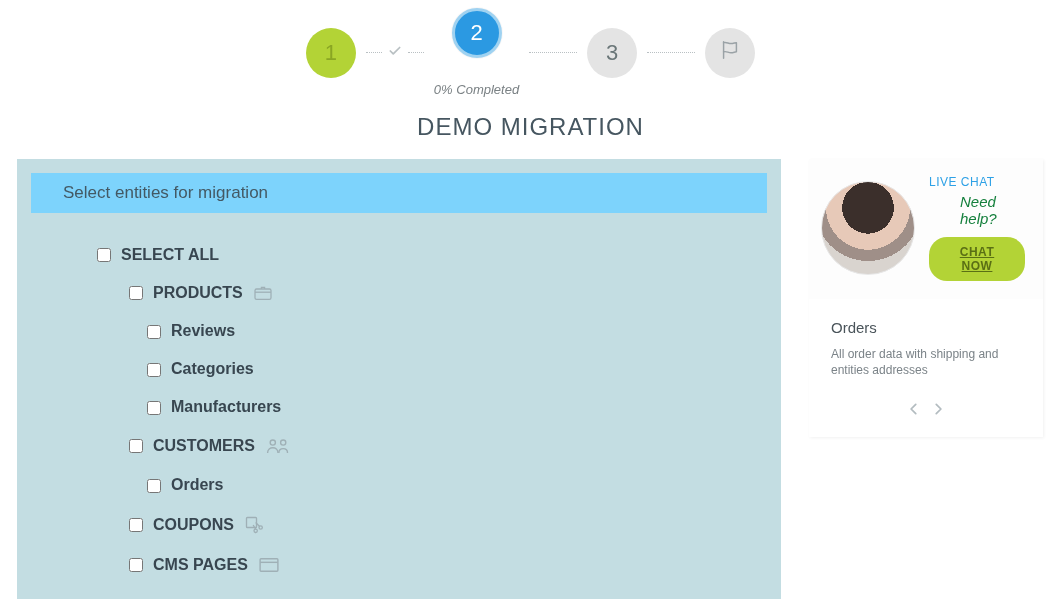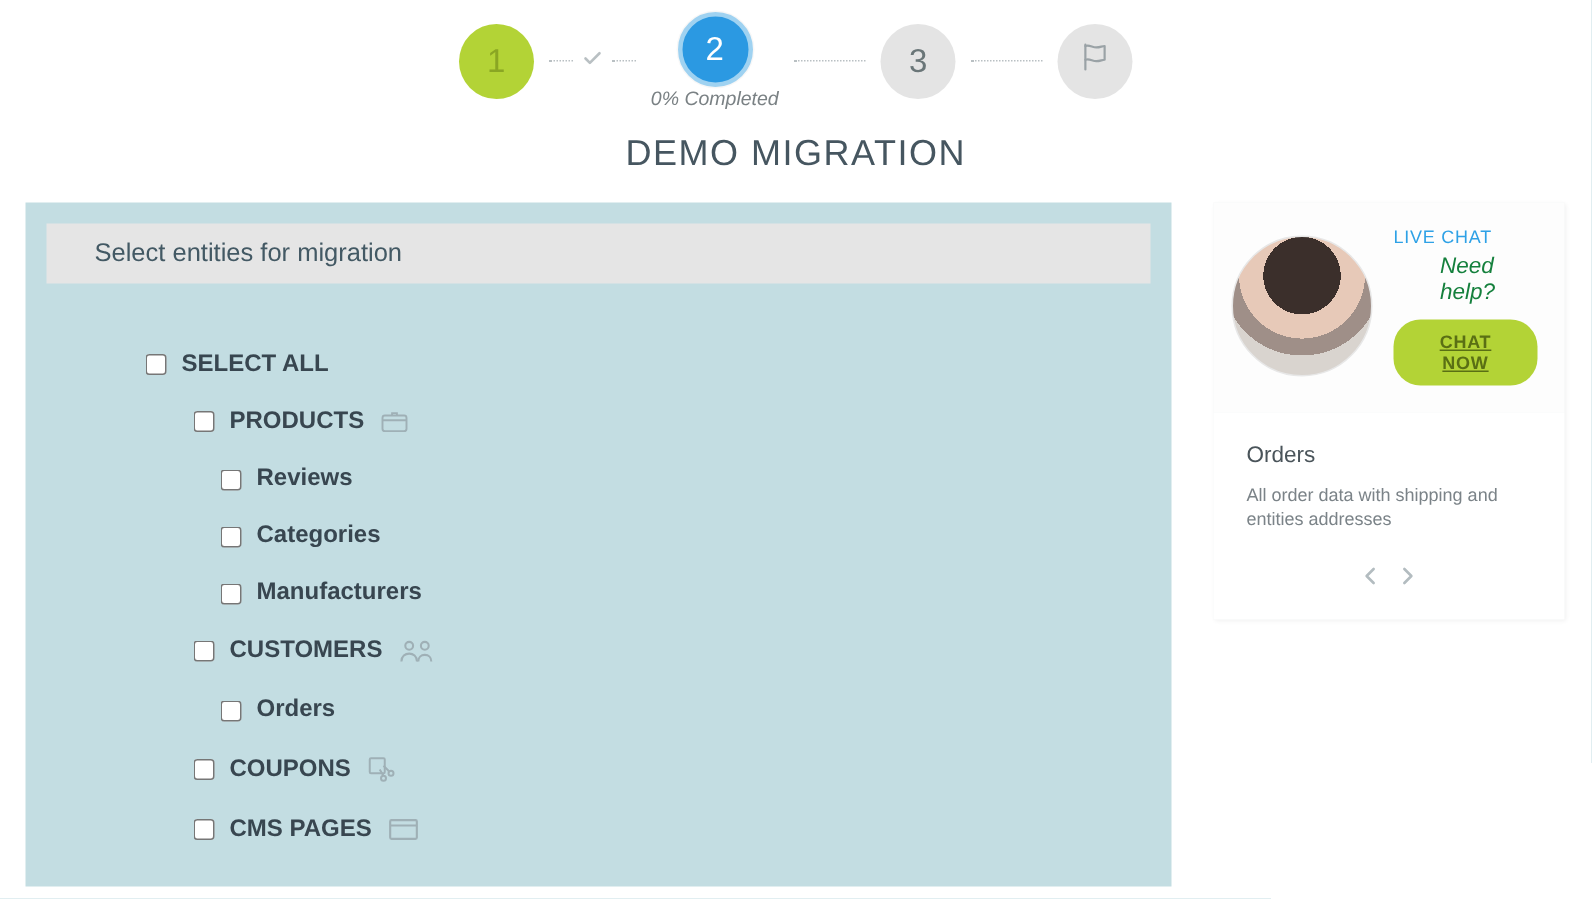--- a/index.html
+++ b/index.html
@@ -60,21 +60,21 @@
     }
     .connector .check {
       color: #b9c0c3;
       font-size: 14px;
     }
     .connector.plain .line { width: 48px; }
     .completed-label {
       color: #7a8184;
       font-style: italic;
       font-size: 13px;
-      margin-top: 0;
+      margin-top: 24px;
     }
 
     .page-title {
       text-align: center;
       font-size: 24px;
       letter-spacing: 1px;
       color: #465660;
       font-weight: 400;
       margin-top: 16px;
       margin-bottom: 18px;
@@ -85,22 +85,22 @@
       align-items: flex-start;
       padding-left: 17px;
     }
 
     .panel {
       width: 764px;
       background: #c3dde2;
       padding: 0 0 30px 0;
     }
     .panel-head {
-      background: #e5e5e5;
-      margin: 14px 14px 16px 14px;
+      background: #7dd3fc;
+      margin: 14px 14px 4px 14px;
       padding: 10px 32px;
       color: #435964;
       font-size: 17px;
     }
     .tree {
       padding-left: 80px;
       padding-top: 12px;
     }
     .node {
       display: flex;

